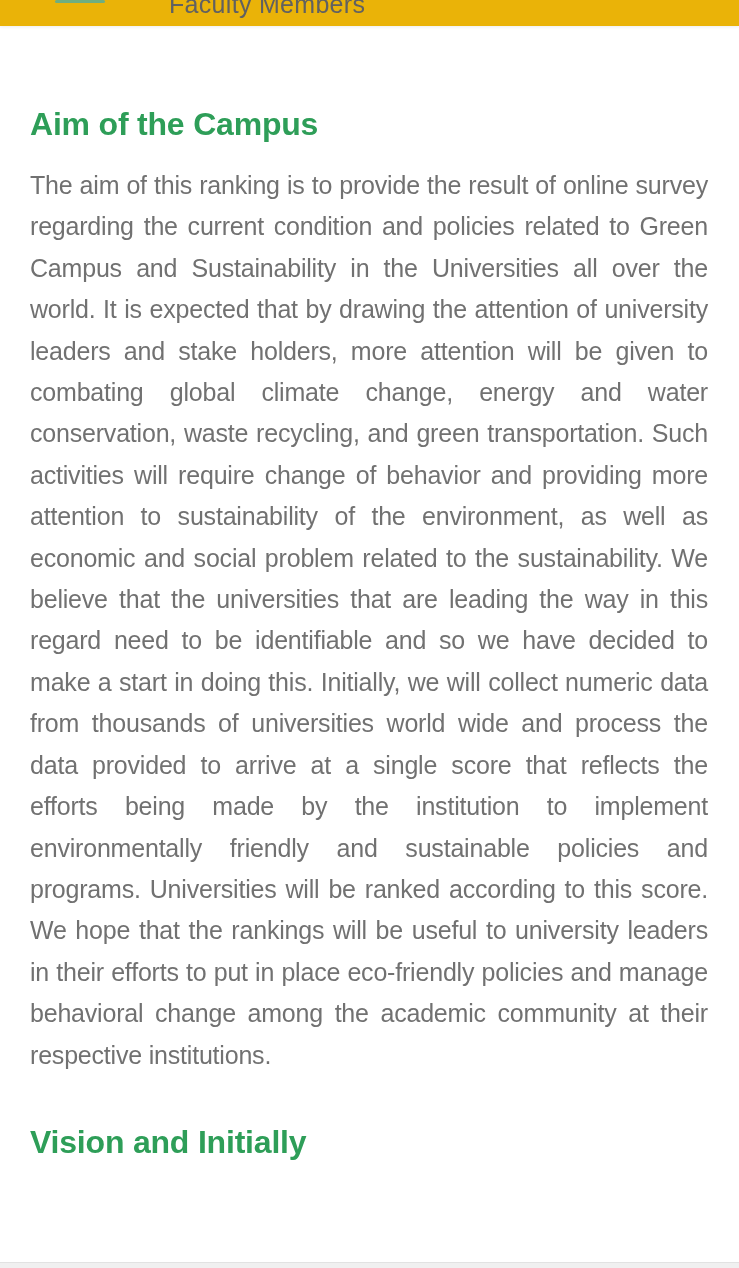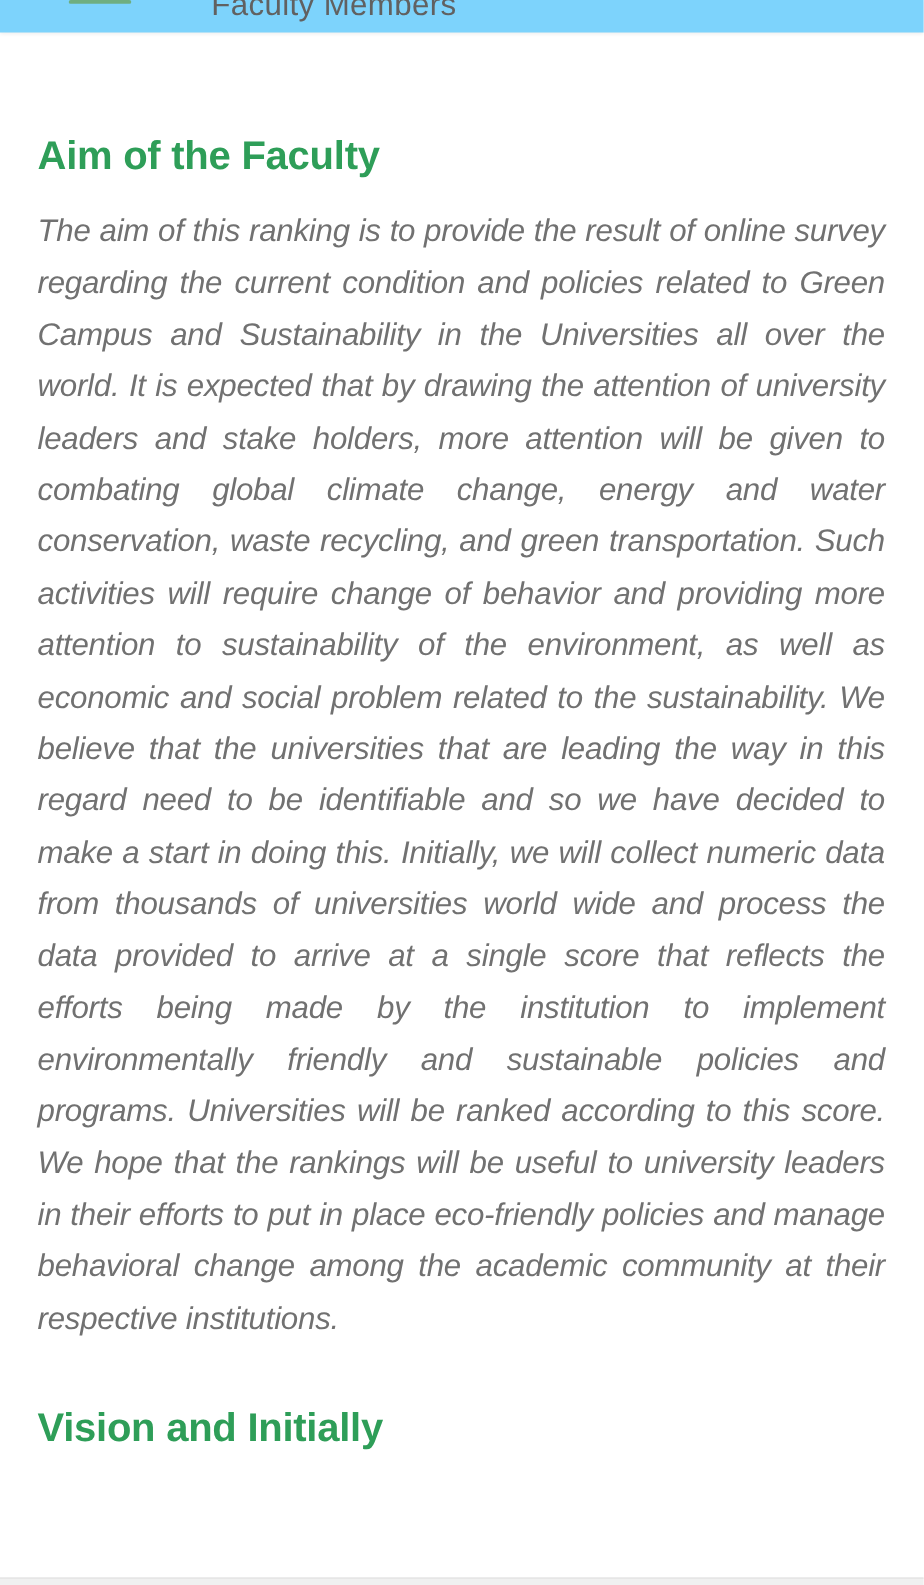--- a/index.html
+++ b/index.html
@@ -20,21 +20,21 @@
     position: relative;
     width: 739px;
     height: 1268px;
     background: #ffffff;
   }
   
   .app-bar {
     position: relative;
     height: 26px;
     overflow: hidden;
-    background: #7dd3fc;
+    background: #eab308;
     box-shadow: 0 1px 3px rgba(0,0,0,0.07);
   }
   .hamburger-fragment {
     position: absolute;
     left: 55px;
     top: 0;
     width: 50px;
     height: 3px;
     background: #6fae80;
     border-radius: 2px;
@@ -62,21 +62,20 @@
   .heading-aim {
     margin-top: 78px;
   }
   .body-paragraph {
     margin: 21px 0 0 0;
     color: var(--body-text);
     font-size: 25px;
     line-height: 41.4px;
     letter-spacing: -0.2px;
     text-align: justify;
-    font-style: italic;
   }
   .heading-vision {
     margin-top: 46px;
   }
   .bottom-strip {
     position: absolute;
     left: 0;
     bottom: 0;
     width: 739px;
     height: 6px;
@@ -89,21 +88,21 @@
 <body>
 
 <div class="page">
 
   <header class="app-bar">
     <span class="hamburger-fragment"></span>
     <span class="nav-label">Faculty Members</span>
   </header>
 
   <main>
-    <h2 class="section-heading heading-aim">Aim of the Faculty</h2>
+    <h2 class="section-heading heading-aim">Aim of the Campus</h2>
 
     <p class="body-paragraph">The aim of this ranking is to provide the result of online survey regarding the current condition and policies related to Green Campus and Sustainability in the Universities all over the world. It is expected that by drawing the attention of university leaders and stake holders, more attention will be given to combating global climate change, energy and water conservation, waste recycling, and green transportation. Such activities will require change of behavior and providing more attention to sustainability of the environment, as well as economic and social problem related to the sustainability. We believe that the universities that are leading the way in this regard need to be identifiable and so we have decided to make a start in doing this. Initially, we will collect numeric data from thousands of universities world wide and process the data provided to arrive at a single score that reflects the efforts being made by the institution to implement environmentally friendly and sustainable policies and programs. Universities will be ranked according to this score. We hope that the rankings will be useful to university leaders in their efforts to put in place eco-friendly policies and manage behavioral change among the academic community at their respective institutions.</p>
 
     <h2 class="section-heading heading-vision">Vision and Initially</h2>
   </main>
 
   <div class="bottom-strip"></div>
 
 </div>
 

